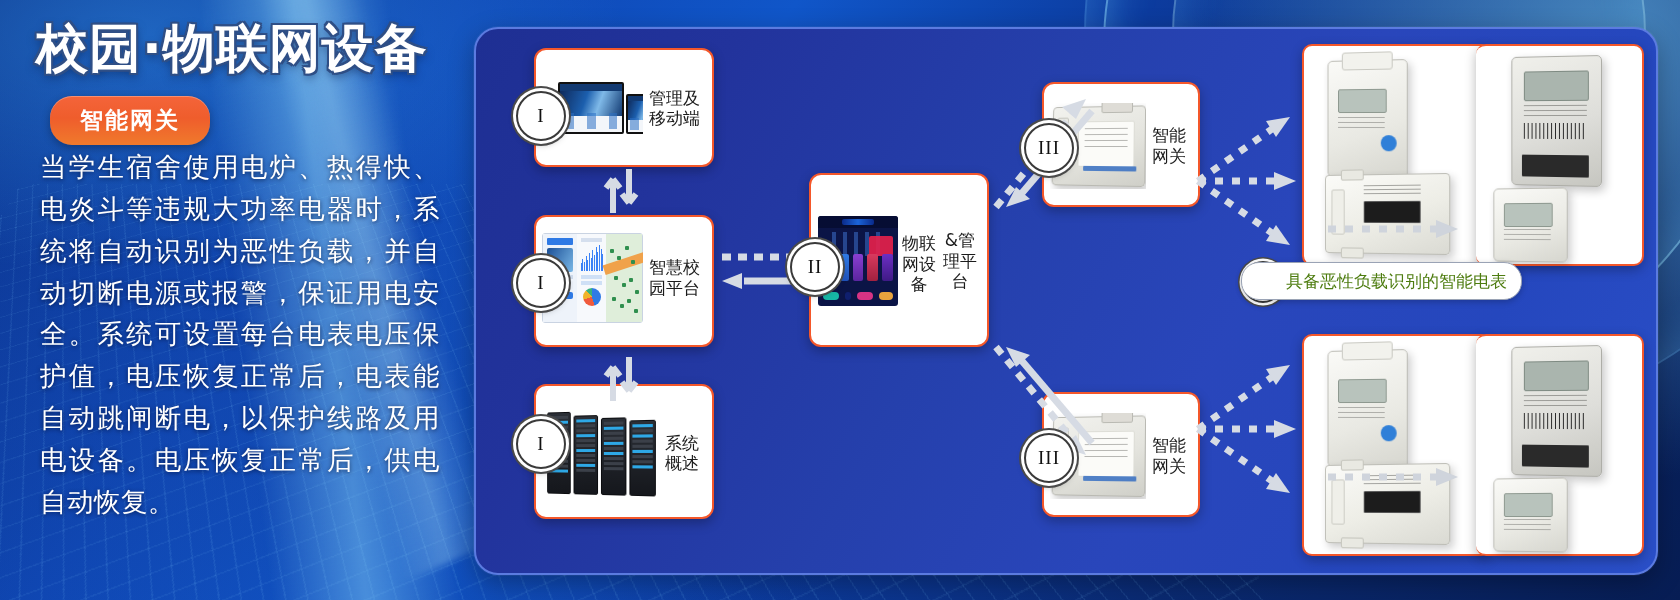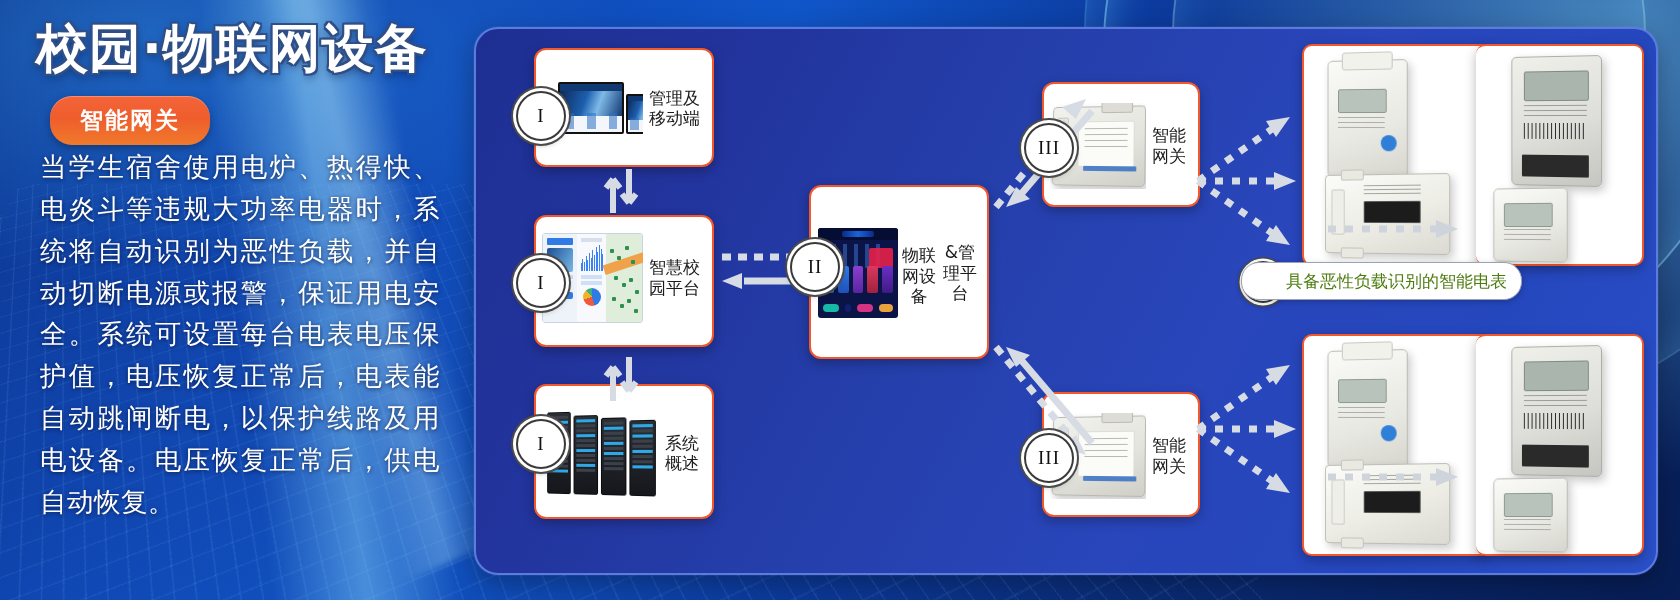--- a/index.html
+++ b/index.html
@@ -423,21 +423,21 @@
               <s></s>
               <s></s>
               <s class="on"></s>
             </div>
         </div>
       </div>
       <div class="cap">系统概述</div>
     </div>
     <div class="badge" style="left:40px;top:390px;">I</div>
 
-    <div class="card" style="left:333px;top:156px;width:180px;height:174px;padding:8px 7px 6px;">
+    <div class="card" style="left:333px;top:144px;width:180px;height:174px;padding:8px 7px 6px;">
       <div class="media" style="height:92px;">
         <div class="iot" style="width:164px;height:90px;border-radius:3px;">
           <div class="hd">
               <span class="hdt"></span>
             </div>
           <div class="city"></div>
           <div style="position:absolute;right:6%;top:22%;width:30%;height:22%;background:#e8204a;border-radius:2px;opacity:.9;"></div>
           <div class="tiles">
             <b style="background:linear-gradient(180deg,#1ea3c9,#1577a8)"></b>
             <b style="background:linear-gradient(180deg,#2f7ae5,#1f51b8)"></b>

